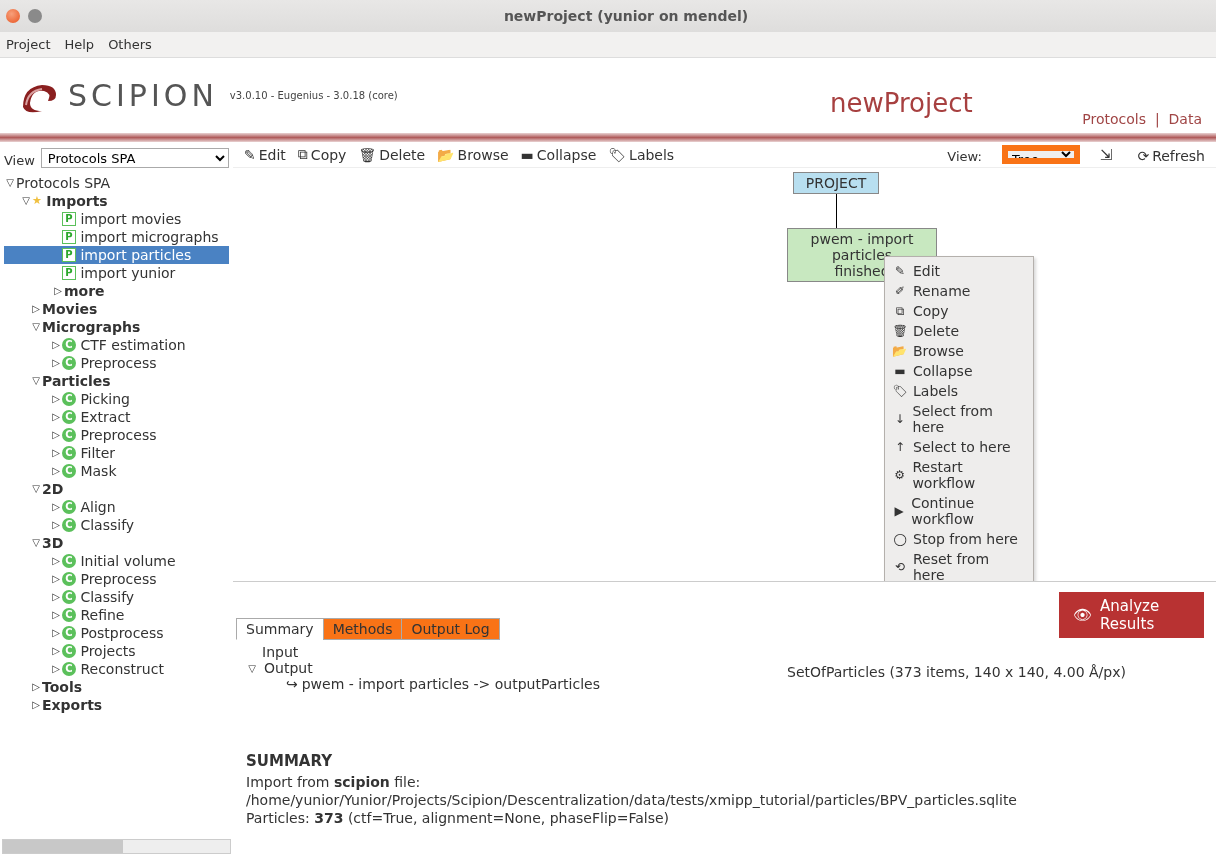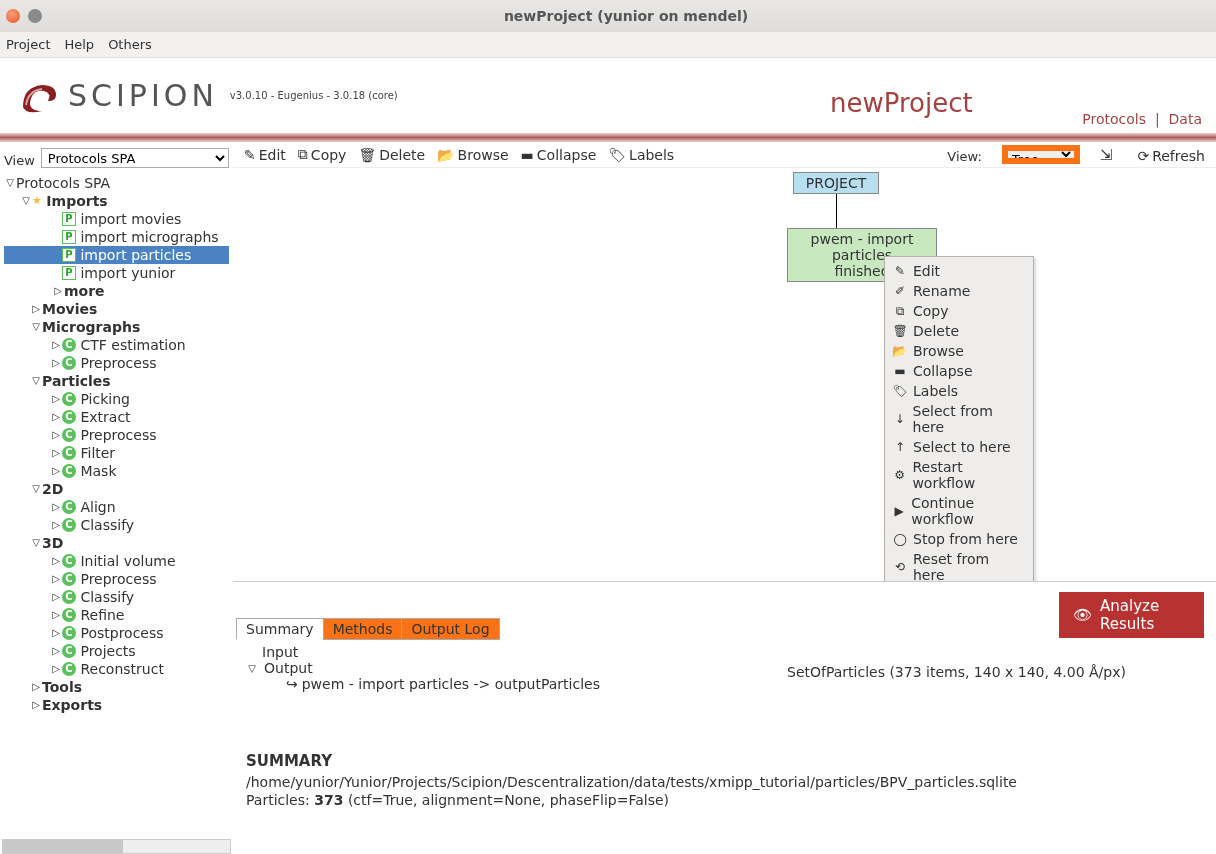--- a/index.html
+++ b/index.html
@@ -308,20 +308,21 @@
             <span class="arrow open"></span>
             <span>Output</span>
           </div>
         <div class="out-det">
             <span>↪</span>
             <span>pwem - import particles -&gt; outputParticles</span>
           </div>
         <div class="out-set">SetOfParticles (373 items, 140 x 140, 4.00 Å/px)</div>
         <div class="summary-block">
           <h3>SUMMARY</h3>
+          <div><span>Import from </span><b>scipion</b><span> file:</span></div>
           <div>/home/yunior/Yunior/Projects/Scipion/Descentralization/data/tests/xmipp_tutorial/particles/BPV_particles.sqlite</div>
           <div><span> Particles: </span><b>373</b><span> (ctf=True, alignment=None, phaseFlip=False)</span></div>
         </div>
       </div>
     </div>
   </div>
 </div>
 
 <div class="hscroll">
     <div class="thumb"></div>

